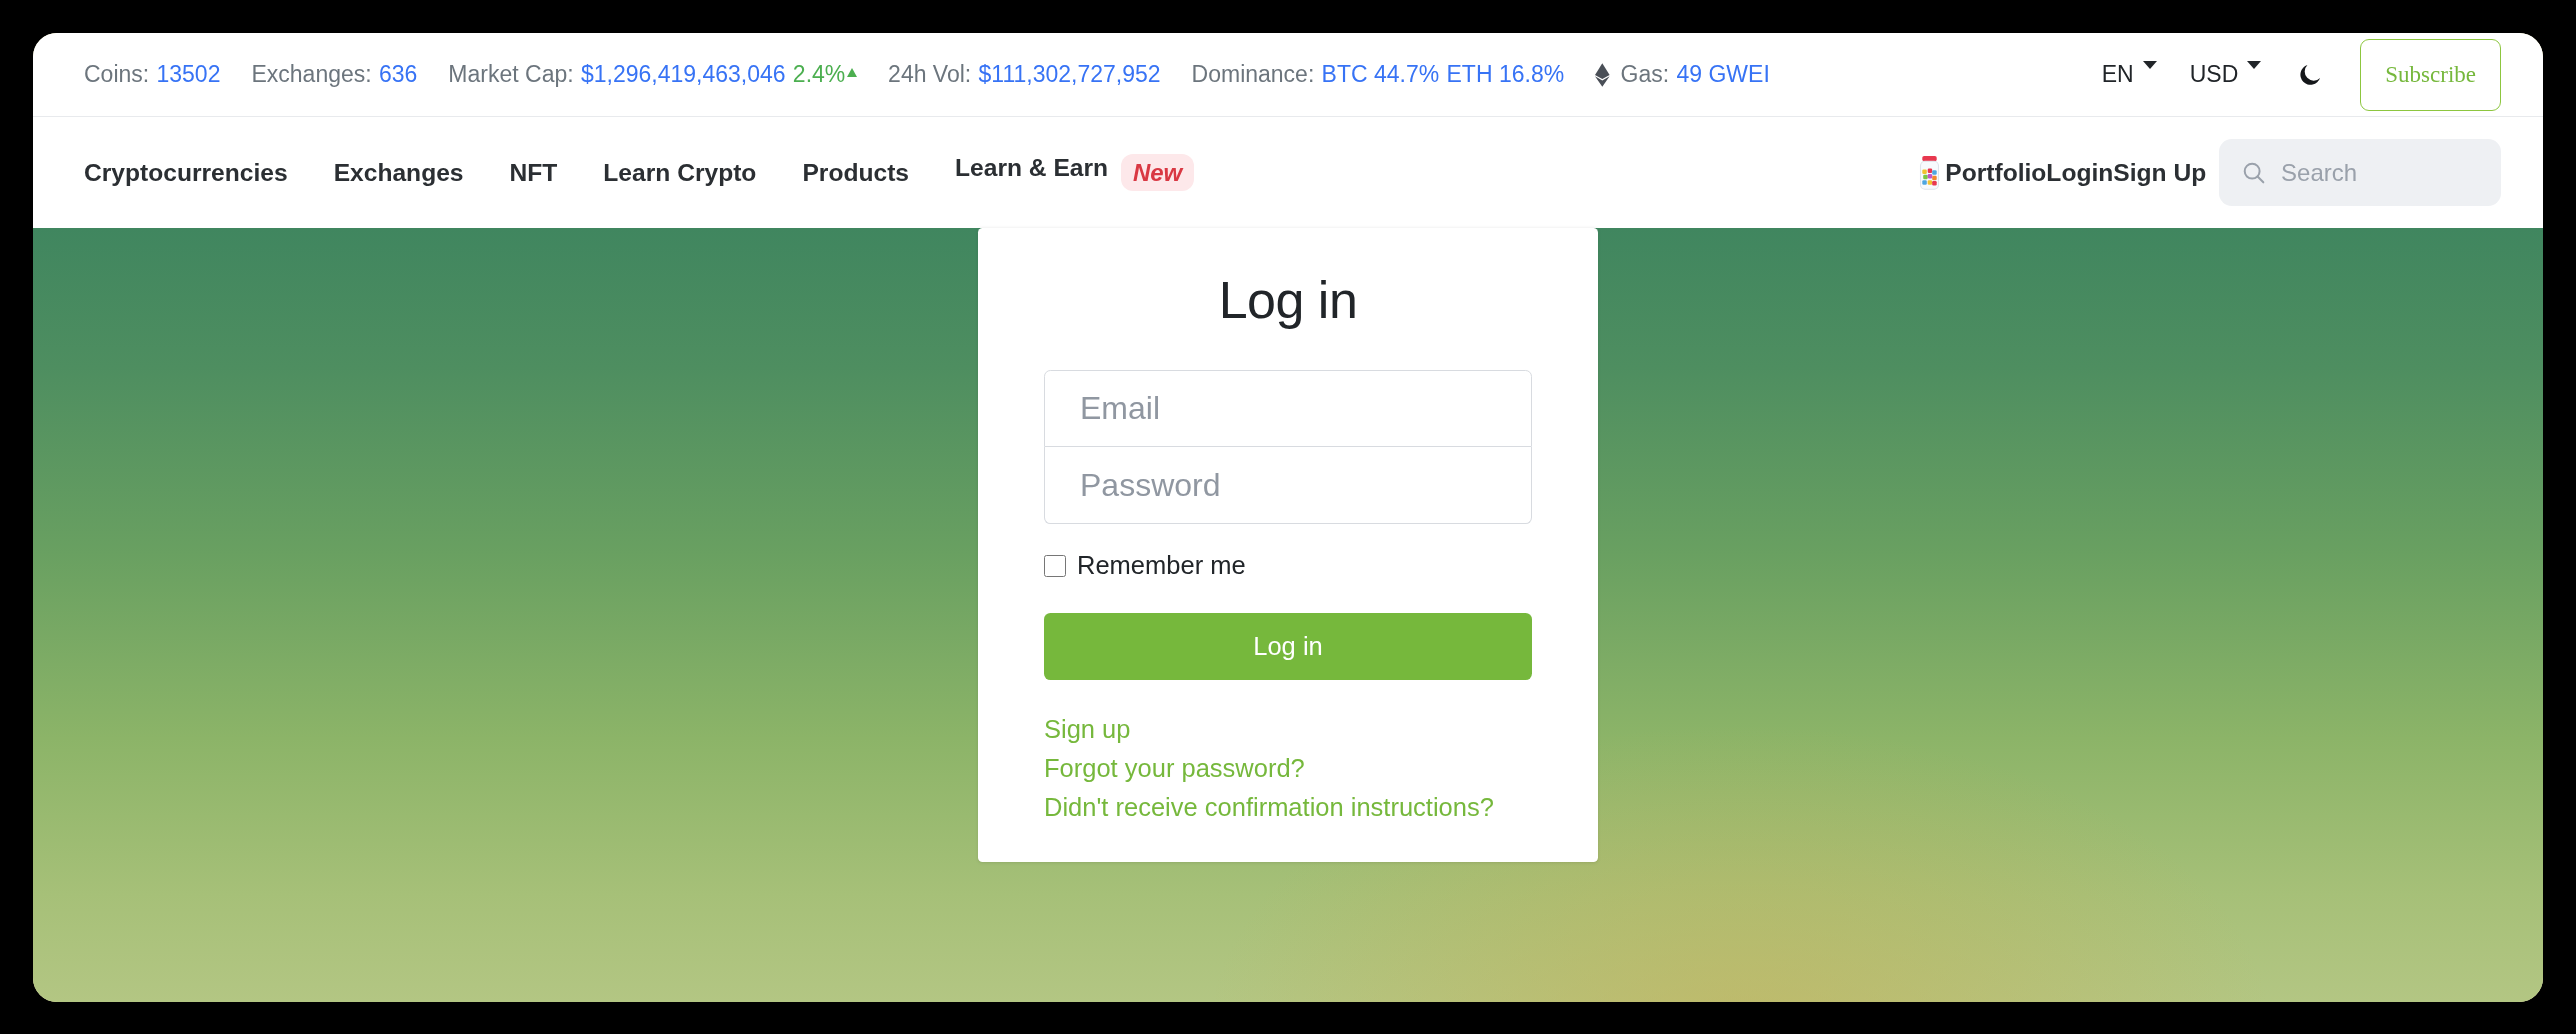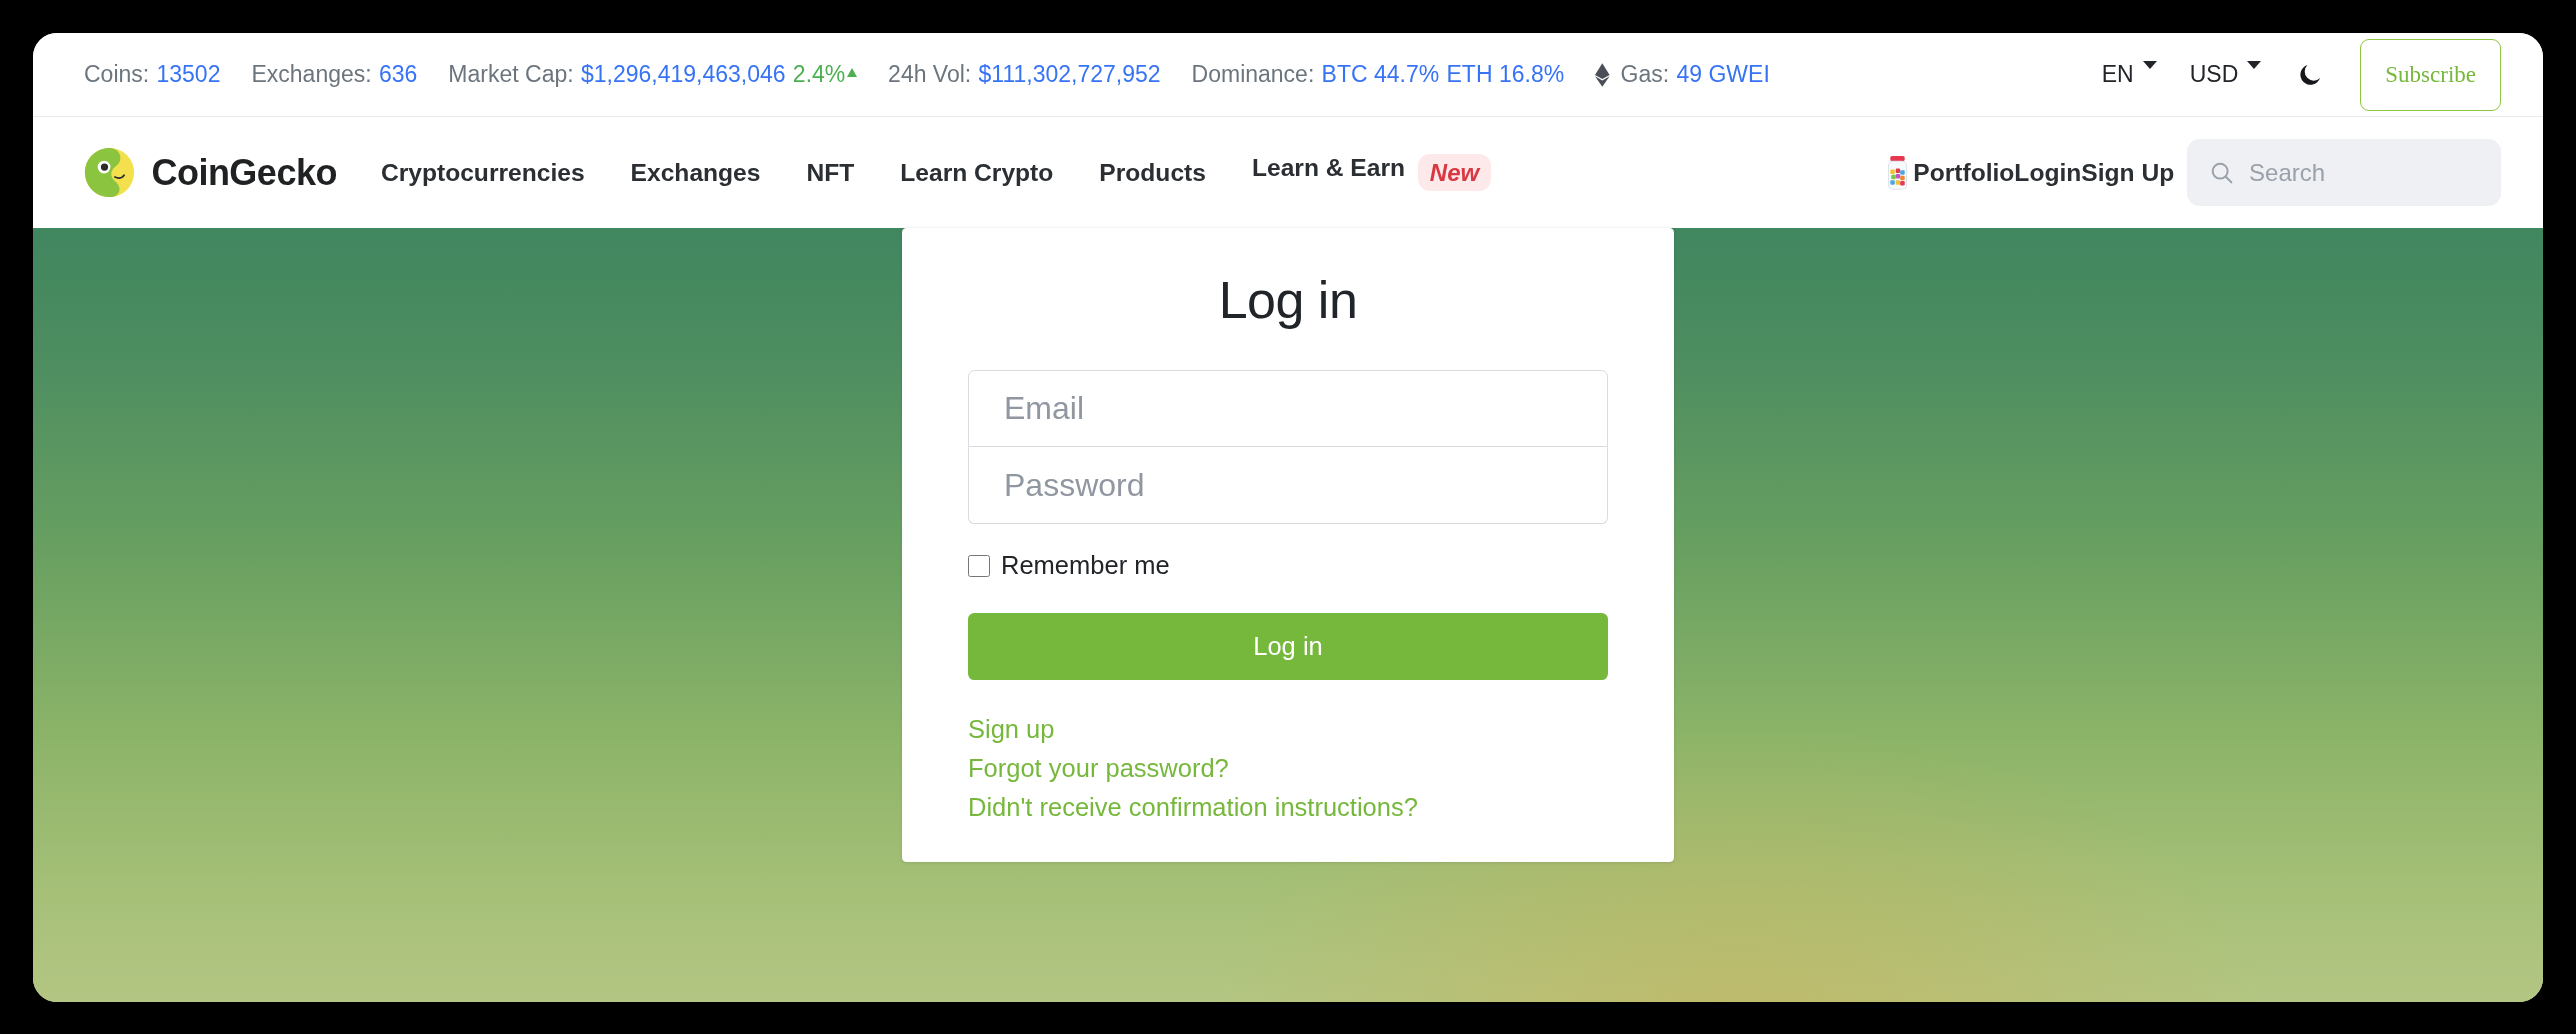--- a/index.html
+++ b/index.html
@@ -111,21 +111,21 @@
     border-radius: 12px;
     font-style: italic;
   }
 
   .nav-right { margin-left: auto; display: flex; align-items: center; }
   .nav-auth { font-size: 24.6px; color: #2b2f33; font-weight: 600; cursor: pointer; }
 
   .search-box {
     background: #eef0f3;
     border-radius: 12.8px;
-    width: 314px;
+    width: 282px;
     height: 67px;
     display: flex;
     align-items: center;
     gap: 14.6px;
     padding: 0 22px;
     margin-left: 12.8px;
     cursor: text;
   }
   .search-ph { color: #9aa1ab; font-size: 24px; }
 
@@ -137,21 +137,21 @@
       radial-gradient(ellipse 820px 474px at 68% 104%, rgba(200,176,86,0.55) 0%, rgba(200,176,86,0) 65%),
       linear-gradient(to bottom, #40865f 0%, #4e8e60 18%, #69a061 42%, #8cb468 66%, #a6c078 86%, #b3c683 100%);
   }
 
   
   .login-card {
     position: absolute;
     left: 50%;
     transform: translateX(-50%);
     top: 0px;
-    width: 772px;
+    width: 620px;
     background: #ffffff;
     border-radius: 4.6px;
     padding: 42px 66px 40px 66px;
     box-shadow: 0 0.9px 3.6px rgba(0,0,0,0.10);
   }
   .card-title {
     font-size: 52px;
     font-weight: 400;
     color: #212529;
     text-align: center;
@@ -271,32 +271,20 @@
             <path d="M20.5 15.2A9 9 0 1 1 9.3 3.6a7.4 7.4 0 0 0 11.2 11.6z" fill="#15171a"></path>
           </svg>
         </span>
       </div>
       <button class="subscribe-btn">Subscribe</button>
     </div>
   </div>
 
   <div class="navbar">
 
-    <div class="brand">
-      <span class="icon">
-        <svg width="51" height="51" viewBox="0 0 56 56" aria-hidden="true">
-          <circle cx="28" cy="28" r="27" fill="#f4e04d"></circle>
-          <path d="M28 1C14 1 1 12 1 28c0 15 12 27 27 27 6 0 11-3 11-9 0-7-9-9-9-16 0-9 10-9 10-18 0-7-6-11-12-11z" fill="#8bc53f"></path>
-          <circle cx="22" cy="22" r="7" fill="#ffffff"></circle>
-          <circle cx="22.5" cy="22" r="4" fill="#2b2b2b"></circle>
-          <path d="M34 33c4 2 8 1 10-2" stroke="#2b2b2b" stroke-width="2" fill="none" stroke-linecap="round"></path>
-        </svg>
-      </span>
-      <span class="brand-name">CoinGecko</span>
-    </div>
 
     <div class="nav-links">
       <span class="nav-link">Cryptocurrencies</span>
       <span class="nav-link">Exchanges</span>
       <span class="nav-link">NFT</span>
       <span class="nav-link">Learn Crypto</span>
       <span class="nav-link">Products</span>
       <span class="nav-item-wrap">
         <span class="nav-link">Learn &amp; Earn</span>
         <span class="badge-new">New</span>

